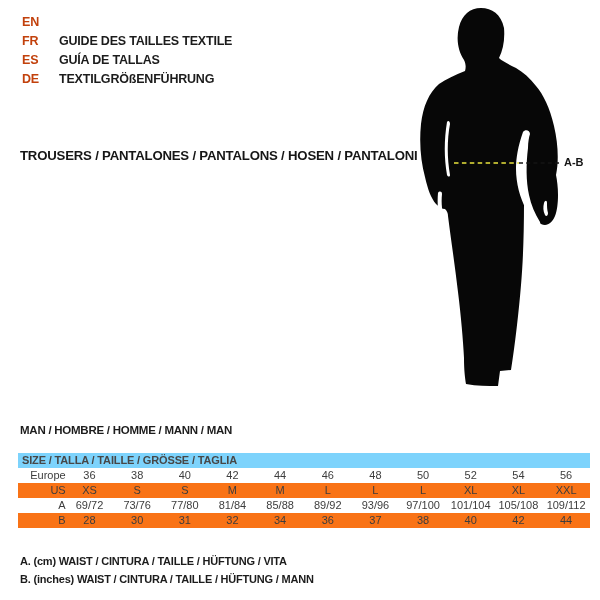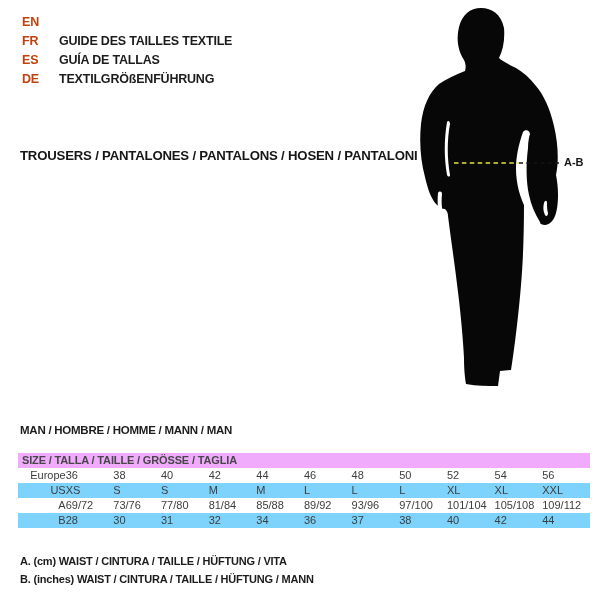--- a/index.html
+++ b/index.html
@@ -19,25 +19,25 @@
   
   .figure-svg{position:absolute;left:0;top:0;width:600px;height:600px;}
   .ab-label{position:absolute;left:564px;top:156px;font-size:11px;font-weight:700;color:#161616;}
   
   .section-title{position:absolute;left:20px;top:424px;font-size:11.5px;font-weight:700;
     color:#1c1c1c;letter-spacing:-0.25px;white-space:nowrap;}
   
   .size-table{position:absolute;left:18px;top:453px;width:572px;border-collapse:collapse;
     table-layout:fixed;font-size:11px;color:#3d3d3d;}
   .size-table td,.size-table th{height:15px;padding:0;font-weight:400;line-height:15px;}
-  .size-table .thead-row td{background:#f0abfc;color:#474747;font-weight:700;text-align:left;
+  .size-table .thead-row td{background:#7dd3fc;color:#474747;font-weight:700;text-align:left;
     padding-left:4px;letter-spacing:-0.15px;}
   .size-table th.row-label{width:77px;text-align:right;padding-left:4px;}
-  .size-table td.val{text-align:left;}
-  .size-table tr.alt{background:#7dd3fc;}
+  .size-table td.val{text-align:center;}
+  .size-table tr.alt{background:#f97316;}
   
   .notes{position:absolute;left:20px;top:553px;}
   .note-line{font-size:11px;font-weight:700;color:#1c1c1c;letter-spacing:-0.2px;
     line-height:17.5px;white-space:nowrap;}
 </style>
 </head>
 <body>
 
 <div class="lang-block" id="lang-rows">
     <div class="lang-row">

